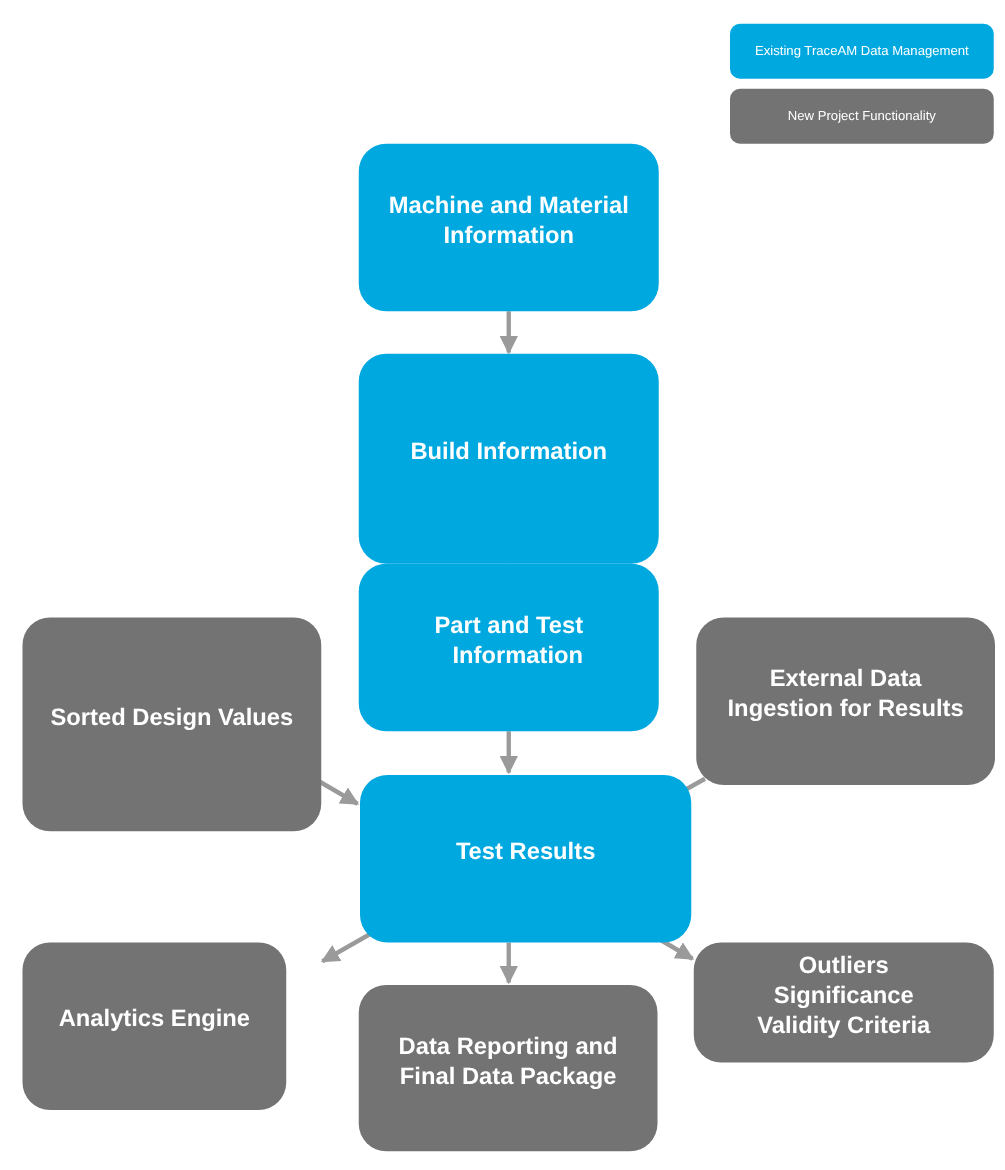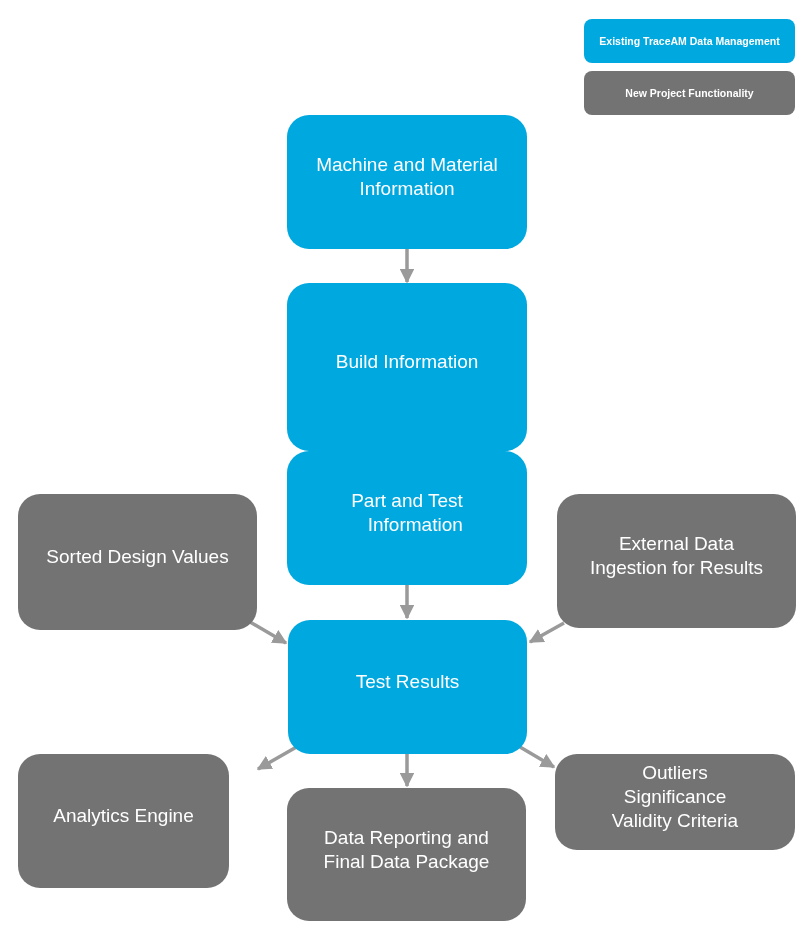--- a/index.html
+++ b/index.html
@@ -1,25 +1,25 @@
 <!DOCTYPE html>
 <html><head>
 <meta charset="utf-8">
 <style>
   html, body { margin:0; padding:0; background:#ffffff; }
   body { width:804px; height:936px; position:relative; overflow:hidden;
          font-family:"Liberation Sans", sans-serif; }
   .node { position:absolute; box-sizing:border-box; border-radius:22px;
-          color:#ffffff; font-weight:normal; display:flex; align-items:center;
+          color:#ffffff; font-weight:bold; display:flex; align-items:center;
           justify-content:center; text-align:center; white-space:pre-line;
           font-size:19px; line-height:24px; padding:0 12px 10px 12px; }
   .blue { background:#00a8e0; }
   .green { background:#737373; }
   .legend { position:absolute; box-sizing:border-box; border-radius:8px;
-            color:#ffffff; font-weight:bold; font-size:10.5px; display:flex;
+            color:#ffffff; font-weight:normal; font-size:10.5px; display:flex;
             align-items:center; justify-content:center; }
   svg.edges { position:absolute; left:0; top:0; }
 </style>
 </head>
 <body>
 
 <div class="legend blue" style="left:584px;top:19px;width:211px;height:44px;">
   <span>Existing TraceAM Data Management</span>
 </div>
 <div class="legend green" style="left:584px;top:71px;width:211px;height:44px;">
@@ -46,25 +46,25 @@
   <span>Machine and Material
 Information</span>
 </div>
 <div class="node blue" style="left:287px;top:283px;width:240px;height:168px;">
   <span>Build Information</span>
 </div>
 <div class="node blue" style="left:287px;top:451px;width:240px;height:134px;text-align:right;">
   <span>Part and Test
 Information</span>
 </div>
-<div class="node blue" style="left:288px;top:620px;width:239px;height:134px;text-align:right;">
+<div class="node blue" style="left:288px;top:620px;width:265px;height:134px;text-align:right;">
   <span>Test Results</span>
 </div>
 
-<div class="node green" style="left:18px;top:494px;width:239px;height:136px;">
+<div class="node green" style="left:18px;top:494px;width:239px;height:171px;">
   <span>Sorted Design Values</span>
 </div>
 <div class="node green" style="left:557px;top:494px;width:239px;height:134px;text-align:center;">
   <span>External Data
 Ingestion for Results</span>
 </div>
 <div class="node green" style="left:18px;top:754px;width:211px;height:134px;">
   <span>Analytics Engine</span>
 </div>
 <div class="node green" style="left:287px;top:788px;width:239px;height:133px;">

